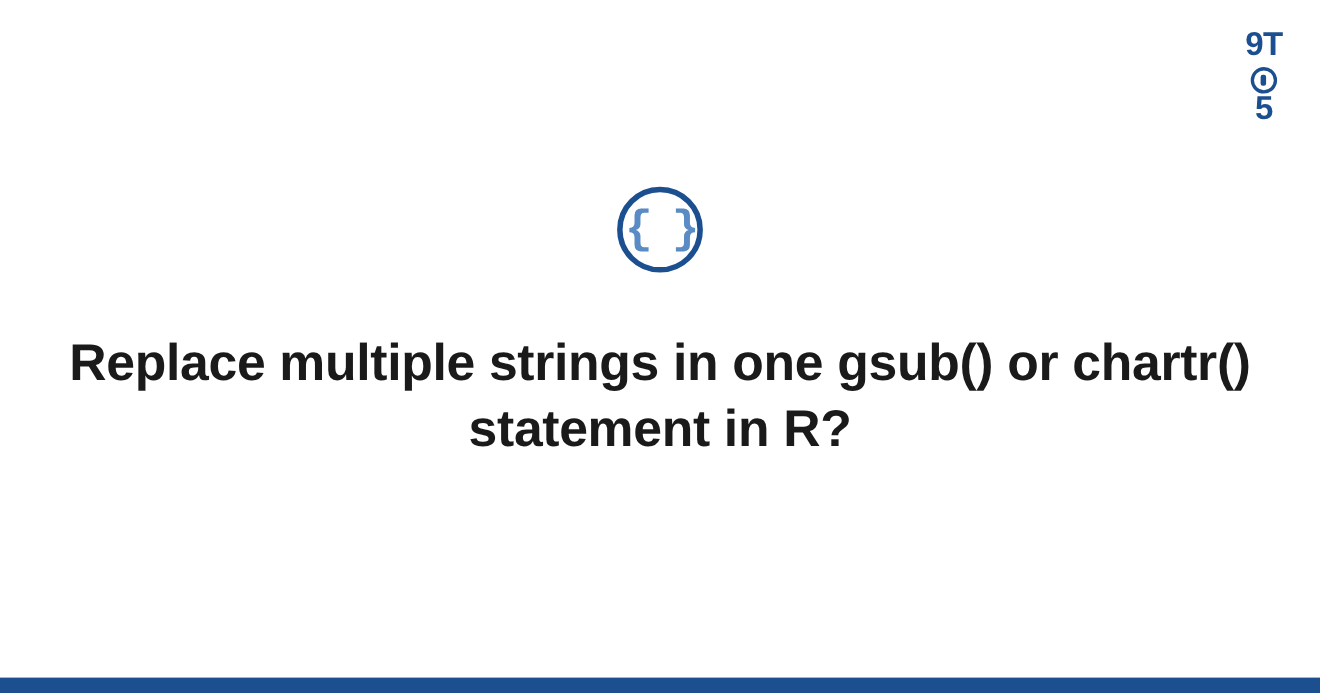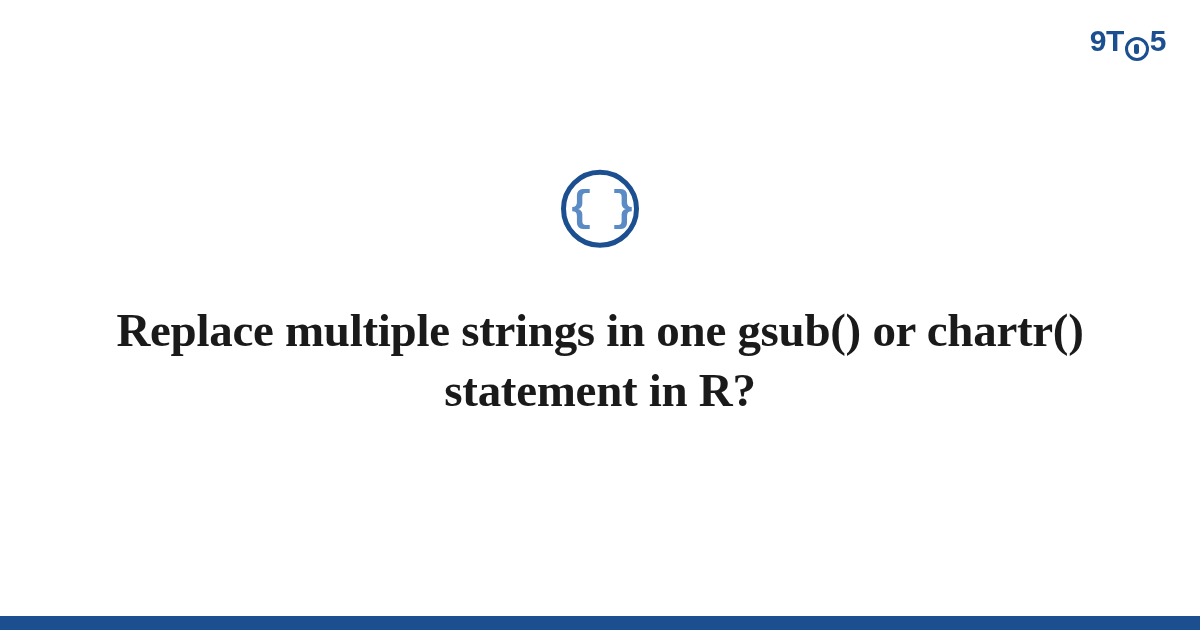--- a/index.html
+++ b/index.html
@@ -13,21 +13,22 @@
       background: #ffffff;
       font-family: -apple-system, BlinkMacSystemFont, "Segoe UI", Helvetica, Arial, sans-serif;
       position: relative;
       overflow: hidden;
     }
     .header {
       position: absolute;
       top: 24px;
       right: 34px;
       display: flex;
-      align-items: flex-end;
+      align-items: center;
+      flex-direction: column;
     }
     .logo-9t {
       font-size: 30px;
       font-weight: 700;
       color: #1c4f8f;
       letter-spacing: -0.5px;
     }
     .logo-o {
       display: inline-flex;
       align-items: center;
@@ -87,21 +88,20 @@
       font-family: "Courier New", monospace;
       letter-spacing: -4px;
       line-height: 1;
     }
     .title {
       font-size: 47px;
       font-weight: 700;
       color: #1a1a1a;
       line-height: 1.28;
       letter-spacing: -0.3px;
-      font-family: Liberation Serif, serif;
     }
     .footer-bar {
       position: absolute;
       bottom: 0;
       left: 0;
       right: 0;
       height: 14px;
       background: #1c4f8f;
     }
   </style>

